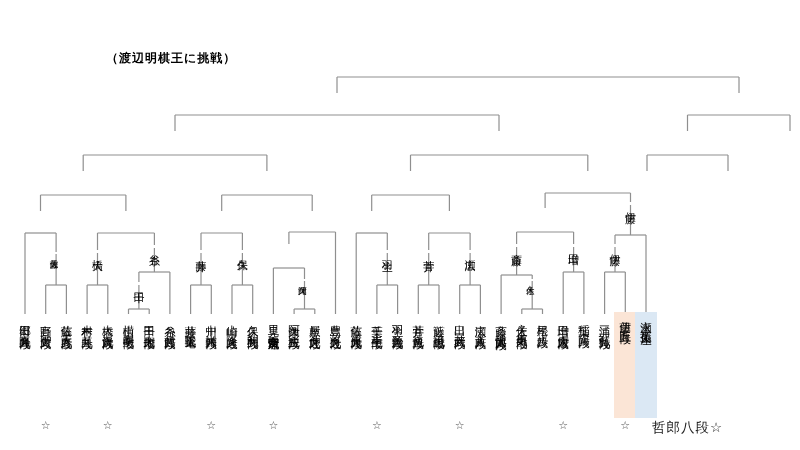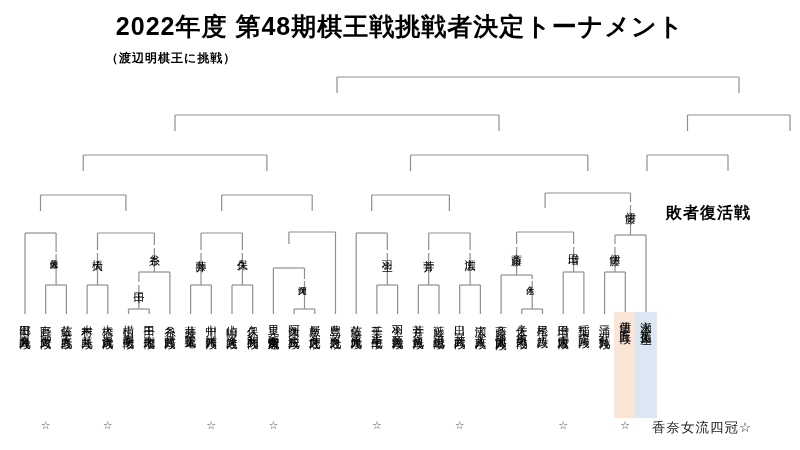--- a/index.html
+++ b/index.html
@@ -39,21 +39,20 @@
     writing-mode:vertical-rl;text-orientation:upright;
     font-size:11px;letter-spacing:0.5px;line-height:14px;padding:1px 0;
   }
   .rlabel.small{font-size:8.5px;letter-spacing:0;}
 </style>
 </head>
 <body>
 
 <div class="stage">
 
-  <div class="title">2022年度 第48期棋王戦挑戦者決定トーナメント</div>
   <div class="subtitle">（渡辺明棋王に挑戦）</div>
 
   <svg class="lines" width="800" height="450">
       <line x1="25" y1="314" x2="25" y2="233" stroke="#8f8f8f" stroke-width="1.2"></line>
       <line x1="45.7" y1="314" x2="45.7" y2="285" stroke="#8f8f8f" stroke-width="1.2"></line>
       <line x1="66.4" y1="314" x2="66.4" y2="285" stroke="#8f8f8f" stroke-width="1.2"></line>
       <line x1="87.1" y1="314" x2="87.1" y2="285" stroke="#8f8f8f" stroke-width="1.2"></line>
       <line x1="107.8" y1="314" x2="107.8" y2="285" stroke="#8f8f8f" stroke-width="1.2"></line>
       <line x1="128.5" y1="314" x2="128.5" y2="309" stroke="#8f8f8f" stroke-width="1.2"></line>
       <line x1="149.2" y1="314" x2="149.2" y2="309" stroke="#8f8f8f" stroke-width="1.2"></line>
@@ -203,16 +202,15 @@
       <div class="rlabel" style="left: 380.3px; top: 250px; width: 14px;">羽生</div>
       <div class="rlabel" style="left: 421.7px; top: 250px; width: 14px;">菅井</div>
       <div class="rlabel" style="left: 463.1px; top: 250px; width: 14px;">広瀬</div>
       <div class="rlabel" style="left: 509.6px; top: 244px; width: 14px;">斎藤</div>
       <div class="rlabel small" style="left: 526.7px; top: 279px; width: 11px;">佐々木</div>
       <div class="rlabel" style="left: 566.6px; top: 244px; width: 14px;">増田</div>
       <div class="rlabel" style="left: 608px; top: 244px; width: 14px;">伊藤</div>
       <div class="rlabel" style="left: 623.5px; top: 202px; width: 14px;">伊藤</div>
     </div>
 
-  <div class="revival-heading">敗者復活戦</div>
-  <div class="qualifier-note">香奈女流四冠☆</div>
+  <div class="qualifier-note">哲郎八段☆</div>
 
 </div>
 
 </body></html>

